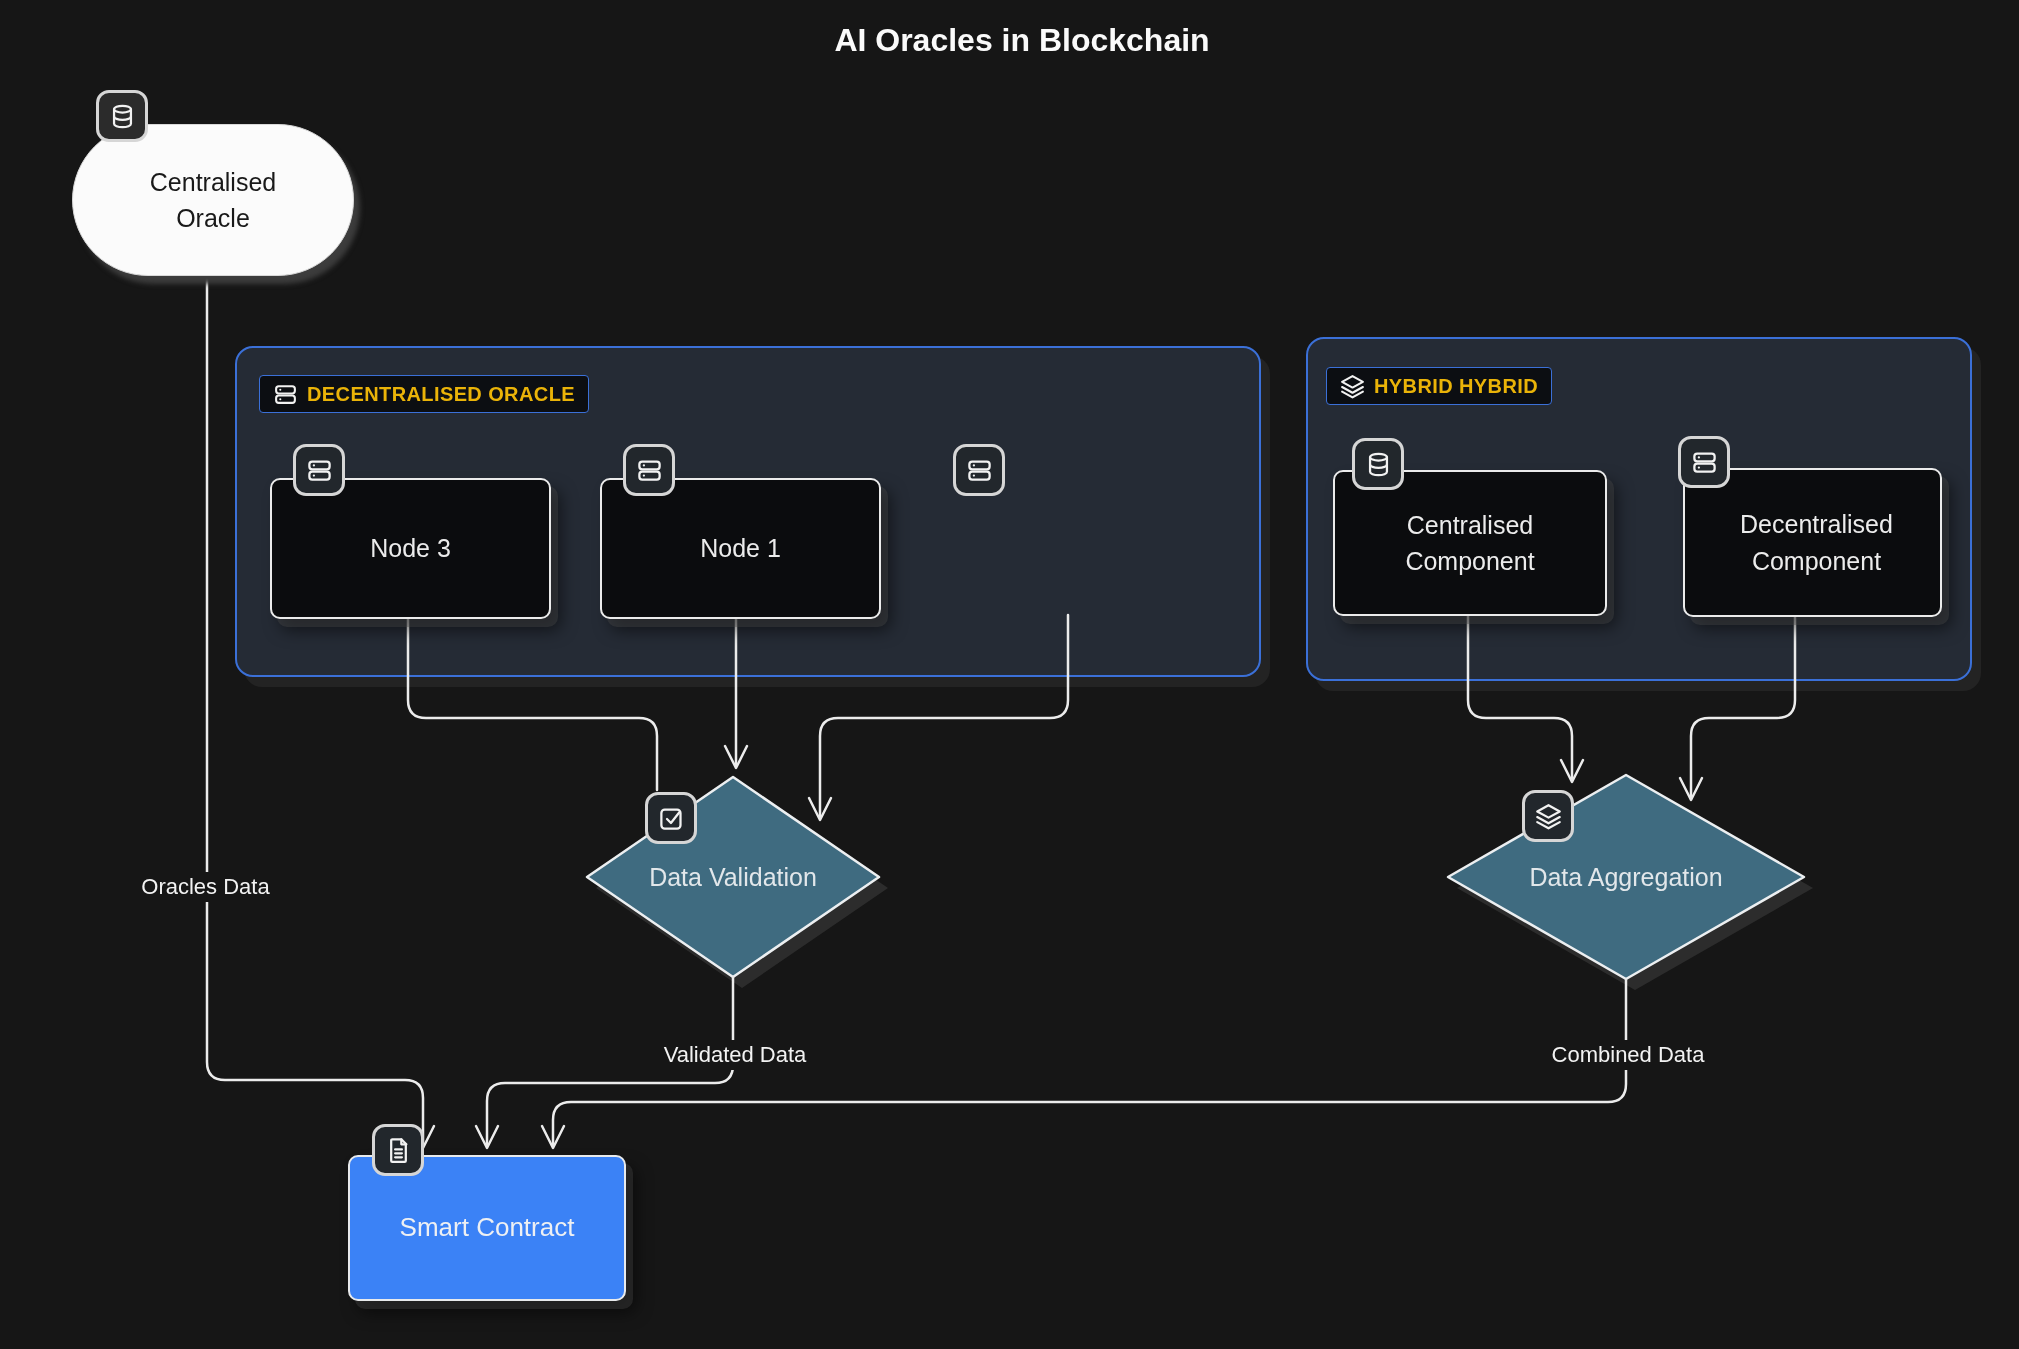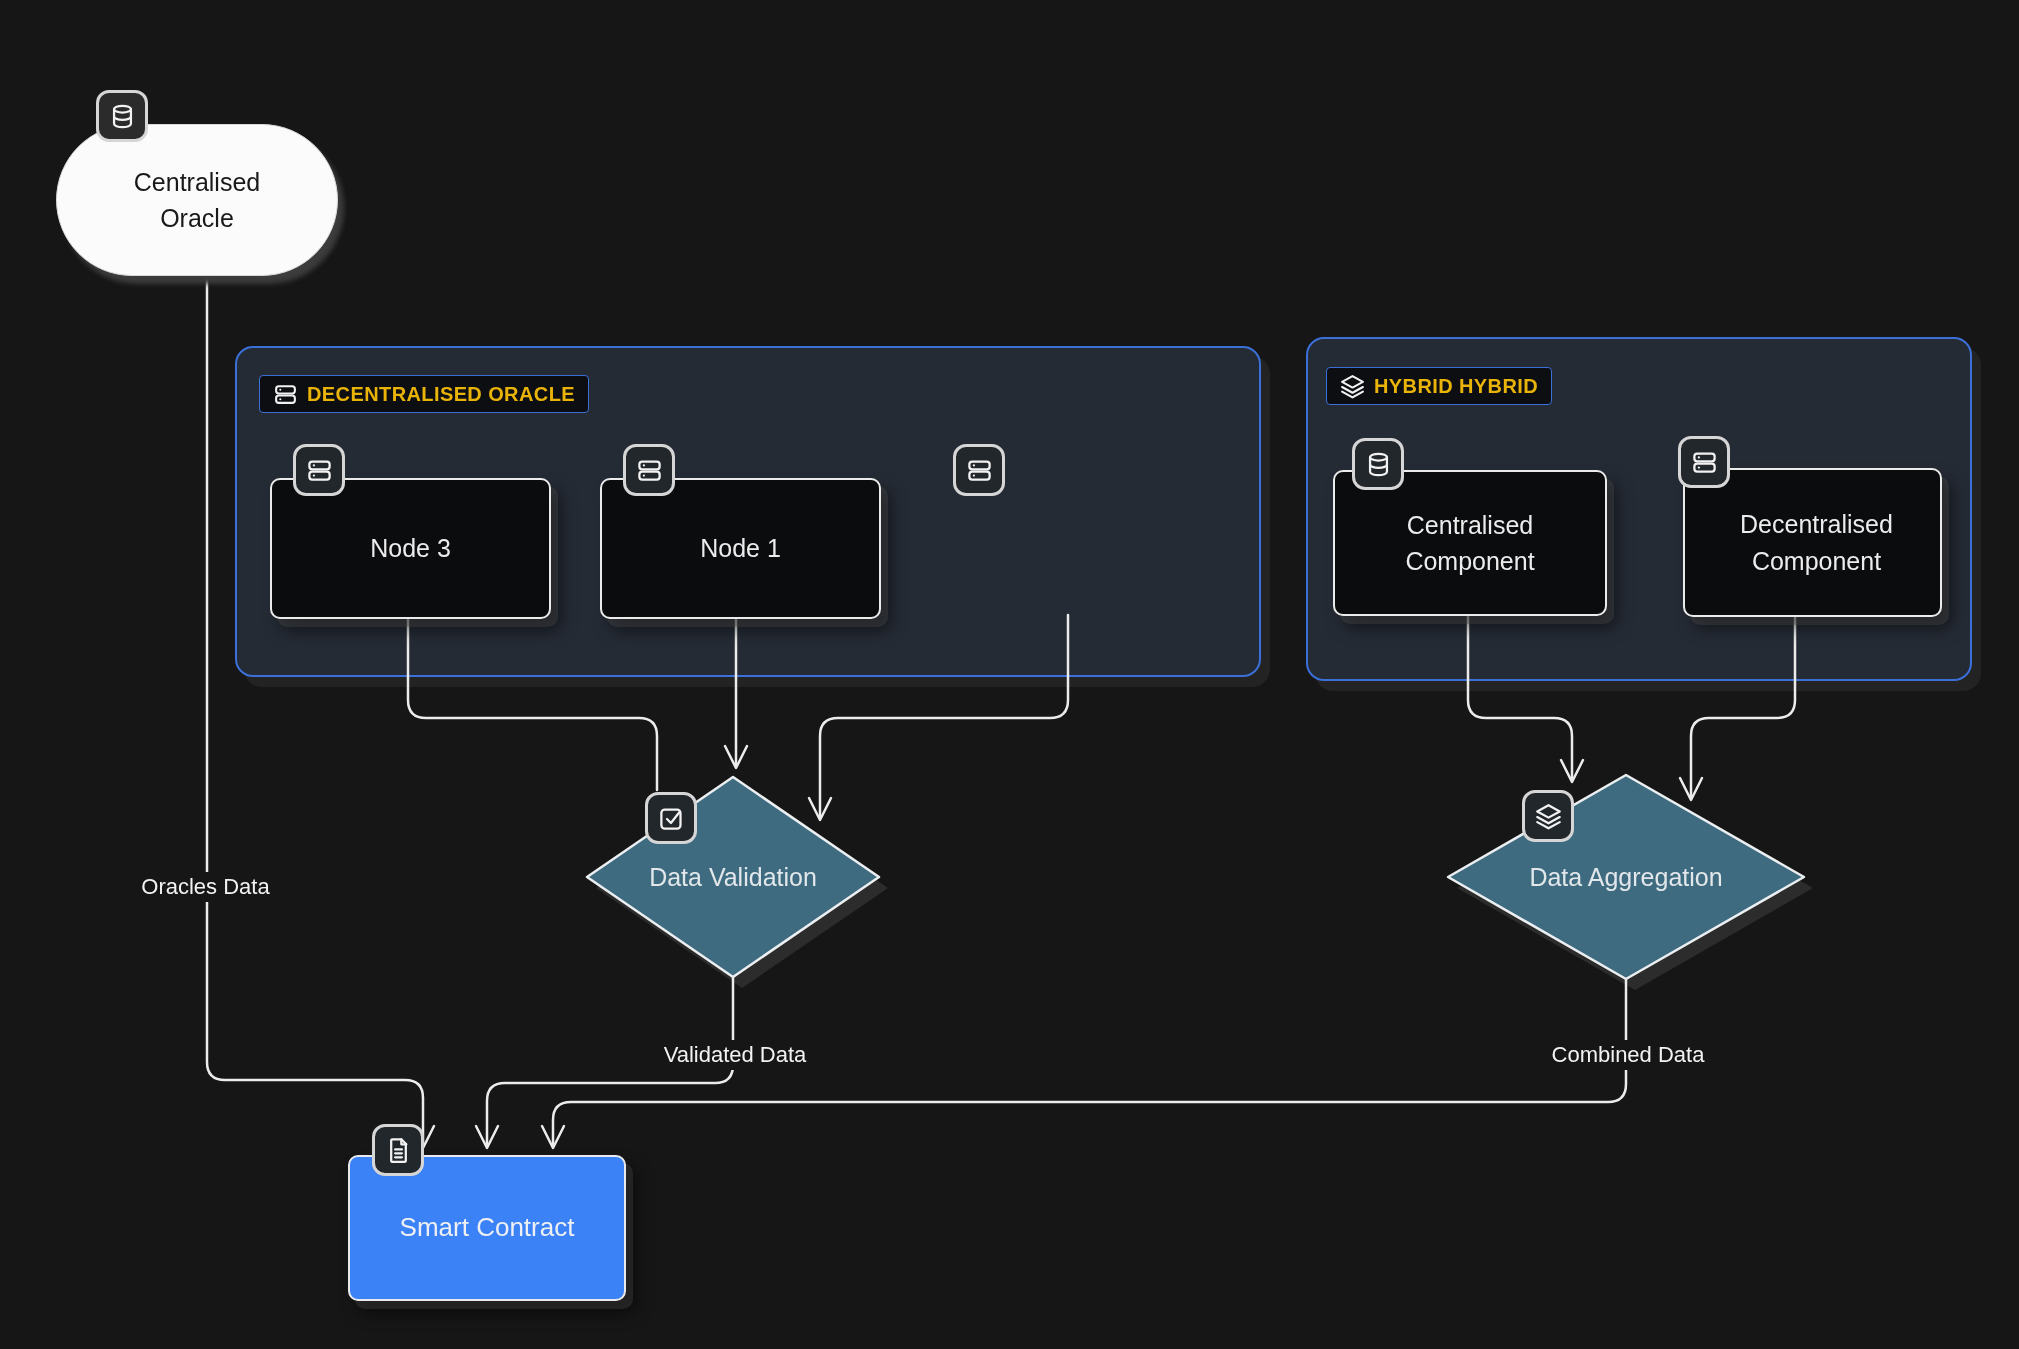--- a/index.html
+++ b/index.html
@@ -57,20 +57,21 @@
     position:absolute;z-index:3;background:#161616;height:30px;
     display:flex;align-items:center;justify-content:center;
     font-size:22px;color:#f2f2f2;white-space:nowrap;
   }
 </style>
 </head>
 <body>
 
 <div id="canvas">
 
+  <div class="title">AI Oracles in Blockchain</div>
 
   <div class="panel" style="left:235px;top:346px;width:1022px;height:327px;"></div>
   <div class="panel" style="left:1306px;top:337px;width:662px;height:340px;"></div>
 
   <svg id="wires" width="2019" height="1349" viewBox="0 0 2019 1349">
     <g stroke="none" fill="#343434" opacity="0.75">
       <polygon points="742,788 888,888 742,988 596,888"></polygon>
       <polygon points="1635,786 1813,888 1635,990 1457,888"></polygon>
     </g>
     <polygon points="733,777 879,877 733,977 587,877" fill="#3f6b80" stroke="#eceff1" stroke-width="2.5" stroke-linejoin="round"></polygon>
@@ -105,21 +106,21 @@
   </div>
   <div class="panel-label" style="left:1326px;top:367px;">
     <svg viewBox="0 0 24 24">
       <path d="M12 2 2 7.5 12 13 22 7.5 12 2z"></path>
         <path d="M2 12.5 12 18l10-5.5"></path>
         <path d="M2 17 12 22.5 22 17"></path>
     </svg>
     <span>HYBRID HYBRID</span>
   </div>
 
-  <div class="shape oracle" style="left:56px;top:124px;width:280px;height:150px;">
+  <div class="shape oracle" style="left:72px;top:124px;width:280px;height:150px;">
     <span class="lbl">Centralised Oracle</span>
   </div>
 
   <div class="shape node" style="left:270px;top:478px;width:277px;height:137px;">
     <span>Node 3</span>
   </div>
   <div class="shape node" style="left:600px;top:478px;width:277px;height:137px;">
     <span>Node 1</span>
   </div>
 

